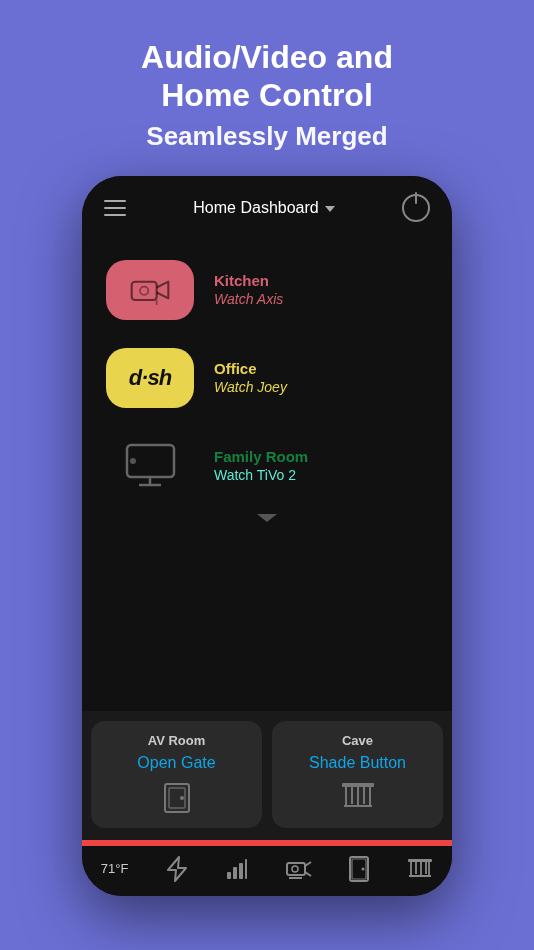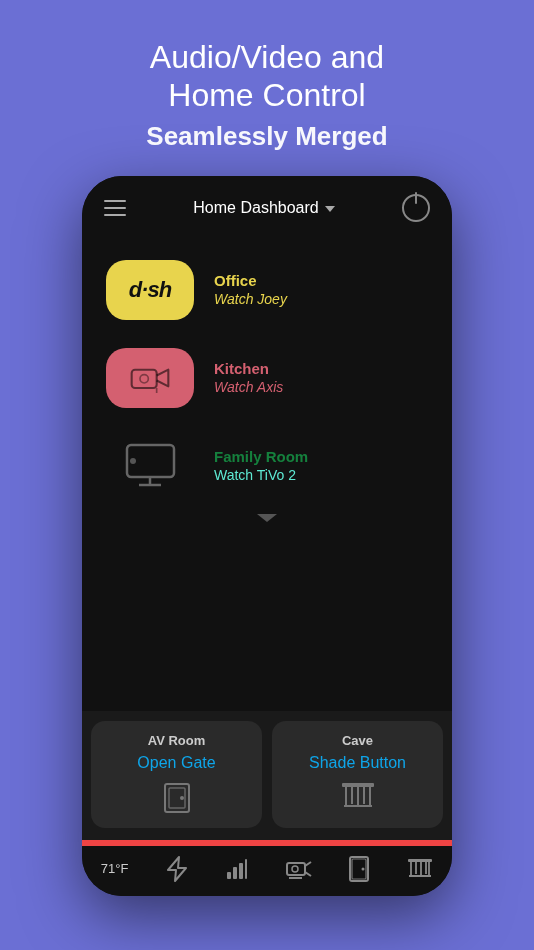--- a/index.html
+++ b/index.html
@@ -14,21 +14,21 @@
       overflow: hidden;
     }
 
     .hero-text {
       text-align: center;
       padding: 38px 20px 24px;
       color: white;
     }
     .hero-text h1 {
       font-size: 32px;
-      font-weight: 400;
+      font-weight: 700;
       line-height: 1.2;
       margin-bottom: 6px;
     }
     .hero-text p {
       font-size: 26px;
       font-weight: 700;
       opacity: 0.95;
     }
 
     .phone-wrapper {
@@ -264,45 +264,45 @@
         <span></span>
     </div>
     <div class="dashboard-title">
       <span>Home Dashboard</span>
       <div class="chevron-down"></div>
     </div>
     <div class="power-icon"></div>
   </div>
 
   <div class="device-list">
-
-    <div class="device-item">
-      <div class="device-icon-box yellow">
-        <div class="dish-logo">d·sh</div>
-      </div>
-      <div class="device-info">
-        <div class="device-room yellow-text">Office</div>
-        <div class="device-action italic-yellow">Watch Joey</div>
-      </div>
-    </div>
 
     <div class="device-item">
       <div class="device-icon-box pink">
         <div class="camera-icon svg-icon">
           <svg viewBox="0 0 48 36" xmlns="http://www.w3.org/2000/svg">
             <rect x="2" y="8" width="30" height="22" rx="4" stroke="rgba(0,0,0,0.55)" stroke-width="2.5" fill="none"></rect>
             <polyline points="32,15 46,8 46,28 32,21" stroke="rgba(0,0,0,0.55)" stroke-width="2.5" fill="none" stroke-linejoin="round"></polyline>
             <circle cx="17" cy="19" r="5" stroke="rgba(0,0,0,0.4)" stroke-width="2" fill="none"></circle>
             <line x1="32" y1="30" x2="32" y2="36" stroke="rgba(0,0,0,0.4)" stroke-width="2"></line>
           </svg>
         </div>
       </div>
       <div class="device-info">
         <div class="device-room pink-text">Kitchen</div>
         <div class="device-action italic-pink">Watch Axis</div>
+      </div>
+    </div>
+
+    <div class="device-item">
+      <div class="device-icon-box yellow">
+        <div class="dish-logo">d·sh</div>
+      </div>
+      <div class="device-info">
+        <div class="device-room yellow-text">Office</div>
+        <div class="device-action italic-yellow">Watch Joey</div>
       </div>
     </div>
 
     <div class="device-item">
       <div class="device-icon-box none" style="width:88px;height:60px;justify-content:center;">
         <div class="svg-icon">
           <svg width="55" height="50" viewBox="0 0 55 50" xmlns="http://www.w3.org/2000/svg">
             <rect x="4" y="4" width="47" height="32" rx="4" fill="none" stroke="#666" stroke-width="2.5"></rect>
             <line x1="27" y1="36" x2="27" y2="44" stroke="#666" stroke-width="2.5"></line>
             <line x1="16" y1="44" x2="38" y2="44" stroke="#666" stroke-width="2.5"></line>

